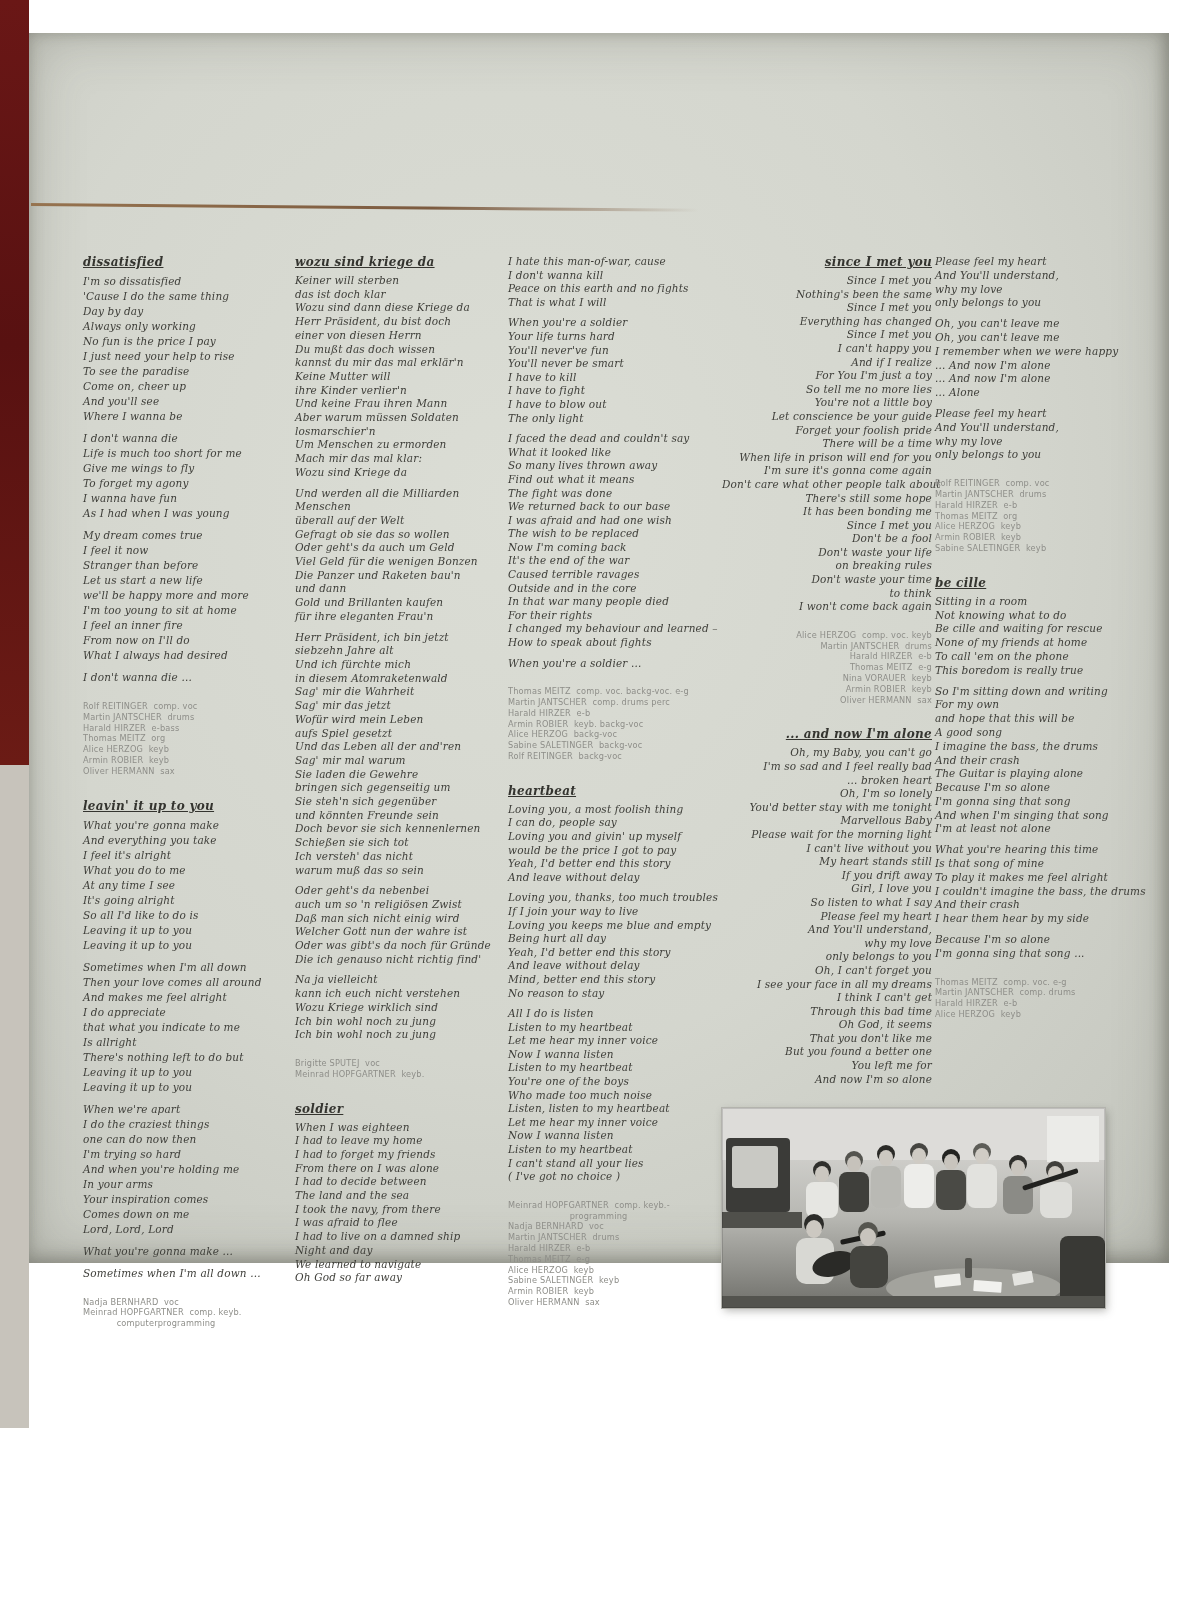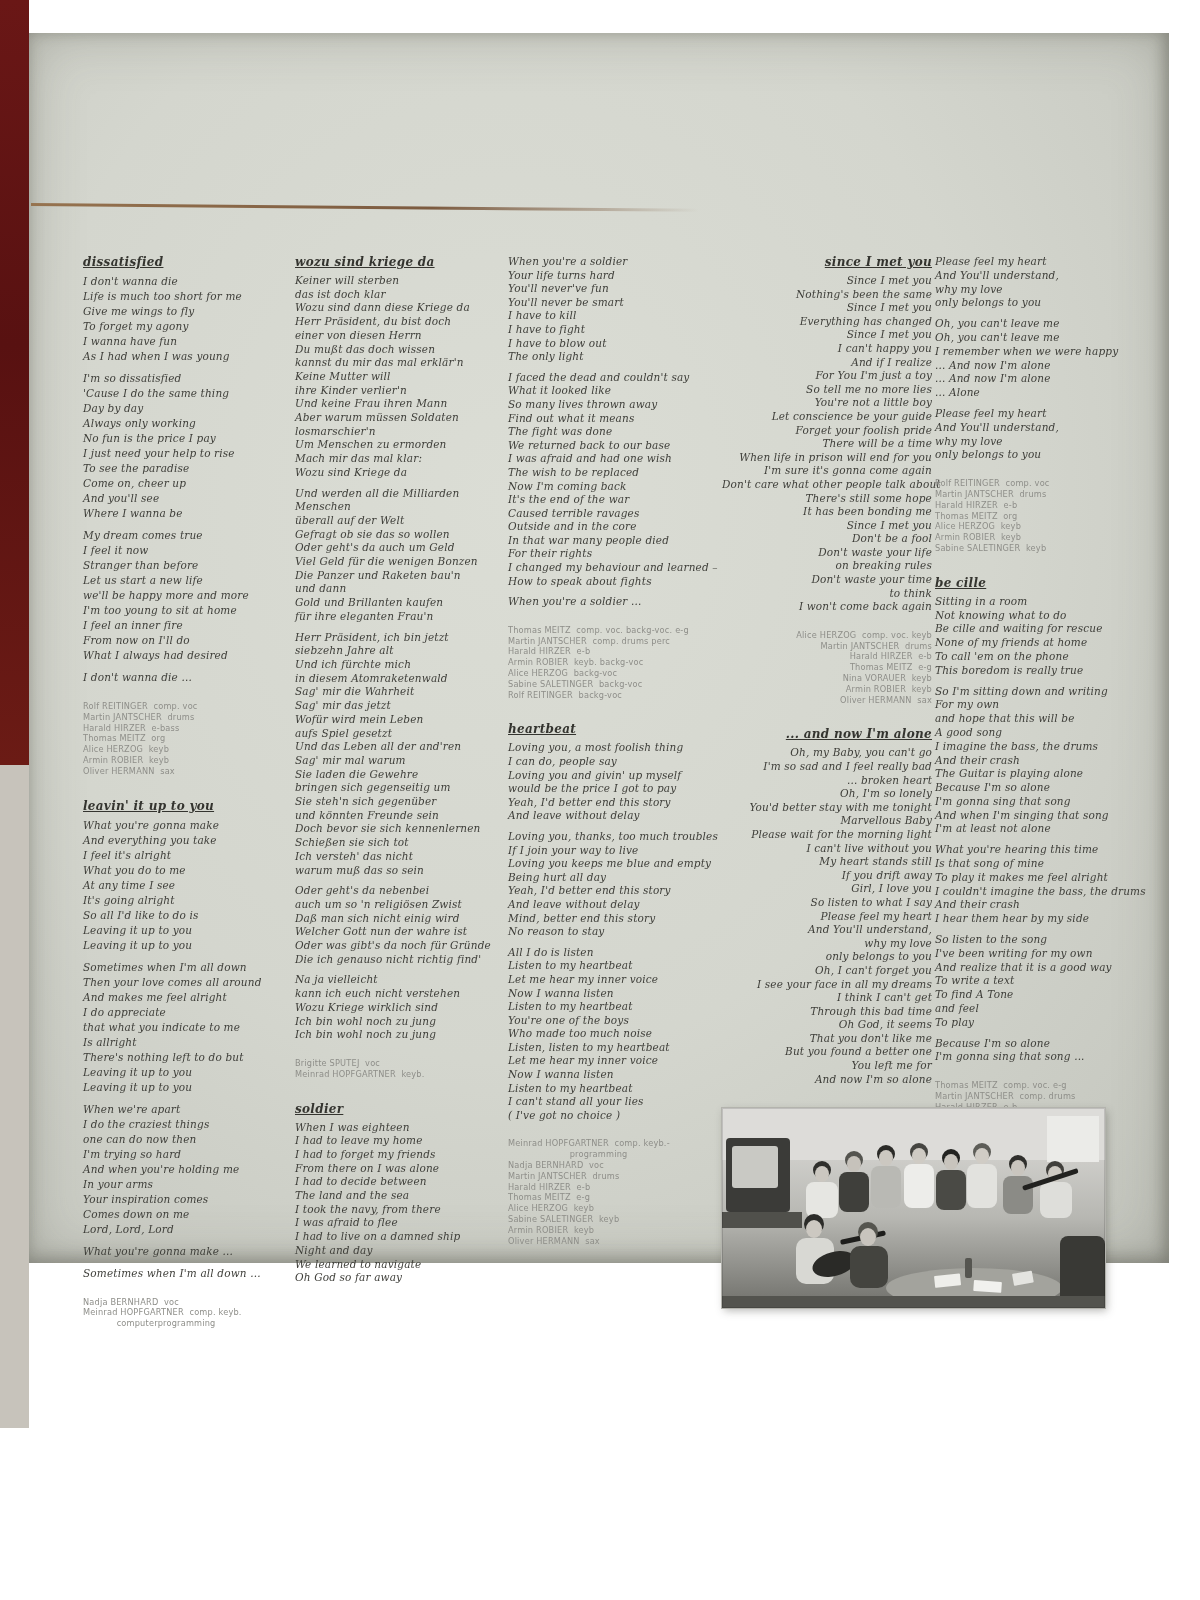--- a/index.html
+++ b/index.html
@@ -41,38 +41,38 @@
 <div class="maroon-strip"></div>
 <div class="lower-strip"></div>
 
 <div class="sleeve">
   <div class="edge-line"></div>
 
   <div id="cols">
       <div class="col col1">
         <div class="block block-title">dissatisfied</div>
         <div class="block block-stanza">
-          <div class="lyric-line">I don't wanna die</div>
-          <div class="lyric-line">Life is much too short for me</div>
-          <div class="lyric-line">Give me wings to fly</div>
-          <div class="lyric-line">To forget my agony</div>
-          <div class="lyric-line">I wanna have fun</div>
-          <div class="lyric-line">As I had when I was young</div>
-        </div>
-        <div class="block block-stanza">
           <div class="lyric-line">I'm so dissatisfied</div>
           <div class="lyric-line">'Cause I do the same thing</div>
           <div class="lyric-line">Day by day</div>
           <div class="lyric-line">Always only working</div>
           <div class="lyric-line">No fun is the price I pay</div>
           <div class="lyric-line">I just need your help to rise</div>
           <div class="lyric-line">To see the paradise</div>
           <div class="lyric-line">Come on, cheer up</div>
           <div class="lyric-line">And you'll see</div>
           <div class="lyric-line">Where I wanna be</div>
+        </div>
+        <div class="block block-stanza">
+          <div class="lyric-line">I don't wanna die</div>
+          <div class="lyric-line">Life is much too short for me</div>
+          <div class="lyric-line">Give me wings to fly</div>
+          <div class="lyric-line">To forget my agony</div>
+          <div class="lyric-line">I wanna have fun</div>
+          <div class="lyric-line">As I had when I was young</div>
         </div>
         <div class="block block-stanza">
           <div class="lyric-line">My dream comes true</div>
           <div class="lyric-line">I feel it now</div>
           <div class="lyric-line">Stranger than before</div>
           <div class="lyric-line">Let us start a new life</div>
           <div class="lyric-line">we'll be happy more and more</div>
           <div class="lyric-line">I'm too young to sit at home</div>
           <div class="lyric-line">I feel an inner fire</div>
           <div class="lyric-line">From now on I'll do</div>
@@ -216,20 +216,26 @@
           <div class="lyric-line">The land and the sea</div>
           <div class="lyric-line">I took the navy, from there</div>
           <div class="lyric-line">I was afraid to flee</div>
           <div class="lyric-line">I had to live on a damned ship</div>
           <div class="lyric-line">Night and day</div>
           <div class="lyric-line">We learned to navigate</div>
           <div class="lyric-line">Oh God so far away</div>
         </div>
       </div>
       <div class="col col3">
+        <div class="block block-stanza">
+          <div class="lyric-line">I hate this man-of-war, cause</div>
+          <div class="lyric-line">I don't wanna kill</div>
+          <div class="lyric-line">Peace on this earth and no fights</div>
+          <div class="lyric-line">That is what I will</div>
+        </div>
         <div class="block block-stanza">
           <div class="lyric-line">When you're a soldier</div>
           <div class="lyric-line">Your life turns hard</div>
           <div class="lyric-line">You'll never've fun</div>
           <div class="lyric-line">You'll never be smart</div>
           <div class="lyric-line">I have to kill</div>
           <div class="lyric-line">I have to fight</div>
           <div class="lyric-line">I have to blow out</div>
           <div class="lyric-line">The only light</div>
         </div>
@@ -431,29 +437,20 @@
         </div>
         <div class="block block-stanza">
           <div class="lyric-line">What you're hearing this time</div>
           <div class="lyric-line">Is that song of mine</div>
           <div class="lyric-line">To play it makes me feel alright</div>
           <div class="lyric-line">I couldn't imagine the bass, the drums</div>
           <div class="lyric-line">And their crash</div>
           <div class="lyric-line">I hear them hear by my side</div>
         </div>
         <div class="block block-stanza">
-          <div class="lyric-line">So listen to the song</div>
-          <div class="lyric-line">I've been writing for my own</div>
-          <div class="lyric-line">And realize that it is a good way</div>
-          <div class="lyric-line">To write a text</div>
-          <div class="lyric-line">To find A Tone</div>
-          <div class="lyric-line">and feel</div>
-          <div class="lyric-line">To play</div>
-        </div>
-        <div class="block block-stanza">
           <div class="lyric-line">Because I'm so alone</div>
           <div class="lyric-line">I'm gonna sing that song ...</div>
         </div>
         <div class="block block-credits">
           <div class="credit-line">Thomas MEITZ  comp. voc. e-g</div>
           <div class="credit-line">Martin JANTSCHER  comp. drums</div>
           <div class="credit-line">Harald HIRZER  e-b</div>
           <div class="credit-line">Alice HERZOG  keyb</div>
         </div>
       </div>

